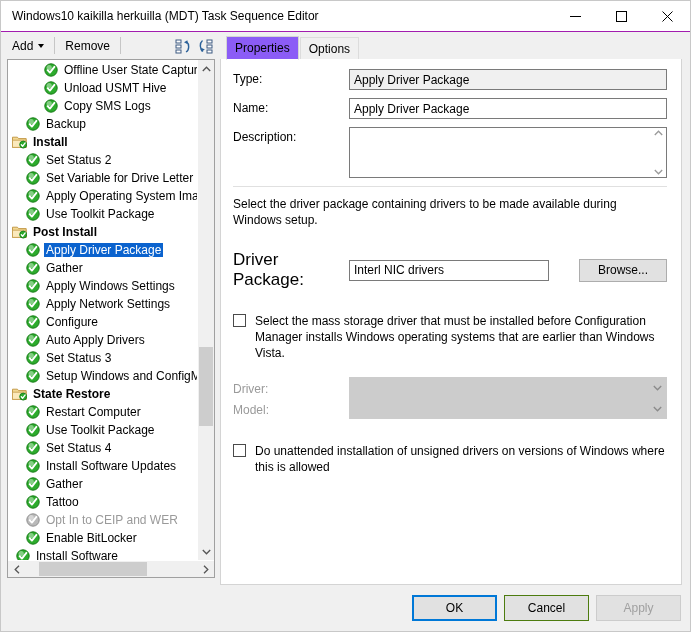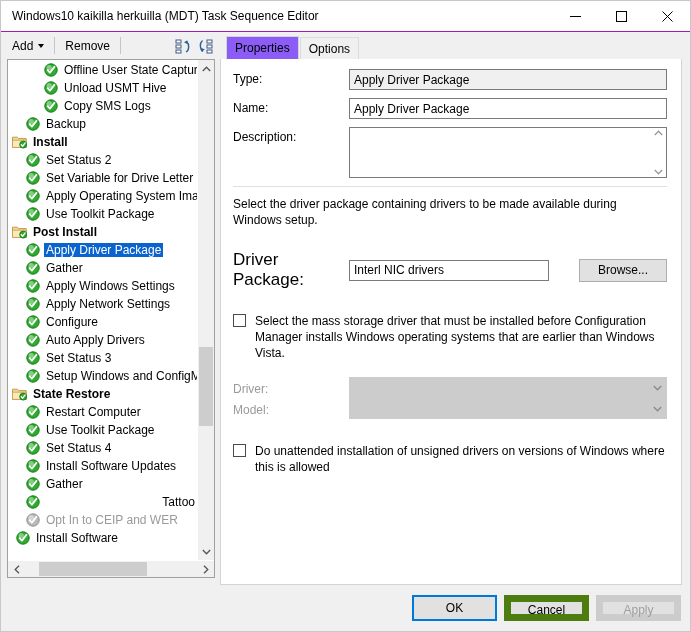--- a/index.html
+++ b/index.html
@@ -333,21 +333,21 @@
     display: flex; align-items: center; justify-content: flex-end;
     padding-right: 9px;
     gap: 7px;
     background: #f0f0f0;
   }
   .fbtn {
     width: 85px; height: 26px;
     font-family: "Liberation Sans", sans-serif;
     font-size: 12px;
     background: #e1e1e1;
-    border: 7px solid #4d7c0f;
+    border: 1px solid #4d7c0f;
     cursor: default;
     color: #000;
   }
   .fbtn.default { border: 2px solid #0078d7; }
   .fbtn.disabled { color: #a0a0a0; background: #e1e1e1; border-color: #cccccc; }
 </style>
 </head>
 <body>
 
 <div class="window">
@@ -659,39 +659,49 @@
               <div class="tree-row" style="padding-left: 18px;">
                 <span>
                   <svg class="ic" width="14" height="14" viewBox="0 0 14 14">
                     <circle cx="7" cy="7" r="6.2" fill="#2cab2c" stroke="#167c16" stroke-width="1"></circle>
                     <circle cx="5.2" cy="4.6" r="2.6" fill="rgba(255,255,255,0.42)"></circle>
                     <path d="M3.6 7.2 L5.9 9.6 L10.4 3.8" fill="none" stroke="#ffffff" stroke-width="1.9" stroke-linecap="round" stroke-linejoin="round"></path>
                   </svg>
                 </span>
                 <span class="tree-label">Gather</span>
               </div>
-              <div class="tree-row" style="padding-left: 18px; justify-content: space-between;">
+              <div class="tree-row" style="padding-left: 18px;">
                 <span>
                   <svg class="ic" width="14" height="14" viewBox="0 0 14 14">
                     <circle cx="7" cy="7" r="6.2" fill="#2cab2c" stroke="#167c16" stroke-width="1"></circle>
                     <circle cx="5.2" cy="4.6" r="2.6" fill="rgba(255,255,255,0.42)"></circle>
                     <path d="M3.6 7.2 L5.9 9.6 L10.4 3.8" fill="none" stroke="#ffffff" stroke-width="1.9" stroke-linecap="round" stroke-linejoin="round"></path>
                   </svg>
                 </span>
                 <span class="tree-label">Tattoo</span>
               </div>
               <div class="tree-row disabled" style="padding-left: 18px;">
                 <span>
                   <svg class="ic" width="14" height="14" viewBox="0 0 14 14">
                     <circle cx="7" cy="7" r="6.2" fill="#b9b9b9" stroke="#8f8f8f" stroke-width="1"></circle>
                     <circle cx="5.2" cy="4.6" r="2.6" fill="rgba(255,255,255,0.42)"></circle>
                     <path d="M3.6 7.2 L5.9 9.6 L10.4 3.8" fill="none" stroke="#ffffff" stroke-width="1.9" stroke-linecap="round" stroke-linejoin="round"></path>
                   </svg>
                 </span>
                 <span class="tree-label">Opt In to CEIP and WER</span>
+              </div>
+              <div class="tree-row" style="padding-left: 18px;">
+                <span>
+                  <svg class="ic" width="14" height="14" viewBox="0 0 14 14">
+                    <circle cx="7" cy="7" r="6.2" fill="#2cab2c" stroke="#167c16" stroke-width="1"></circle>
+                    <circle cx="5.2" cy="4.6" r="2.6" fill="rgba(255,255,255,0.42)"></circle>
+                    <path d="M3.6 7.2 L5.9 9.6 L10.4 3.8" fill="none" stroke="#ffffff" stroke-width="1.9" stroke-linecap="round" stroke-linejoin="round"></path>
+                  </svg>
+                </span>
+                <span class="tree-label">Enable BitLocker</span>
               </div>
               <div class="tree-row" style="padding-left: 8px;">
                 <span>
                   <svg class="ic" width="14" height="14" viewBox="0 0 14 14">
                     <circle cx="7" cy="7" r="6.2" fill="#2cab2c" stroke="#167c16" stroke-width="1"></circle>
                     <circle cx="5.2" cy="4.6" r="2.6" fill="rgba(255,255,255,0.42)"></circle>
                     <path d="M3.6 7.2 L5.9 9.6 L10.4 3.8" fill="none" stroke="#ffffff" stroke-width="1.9" stroke-linecap="round" stroke-linejoin="round"></path>
                   </svg>
                 </span>
                 <span class="tree-label">Install Software</span>

